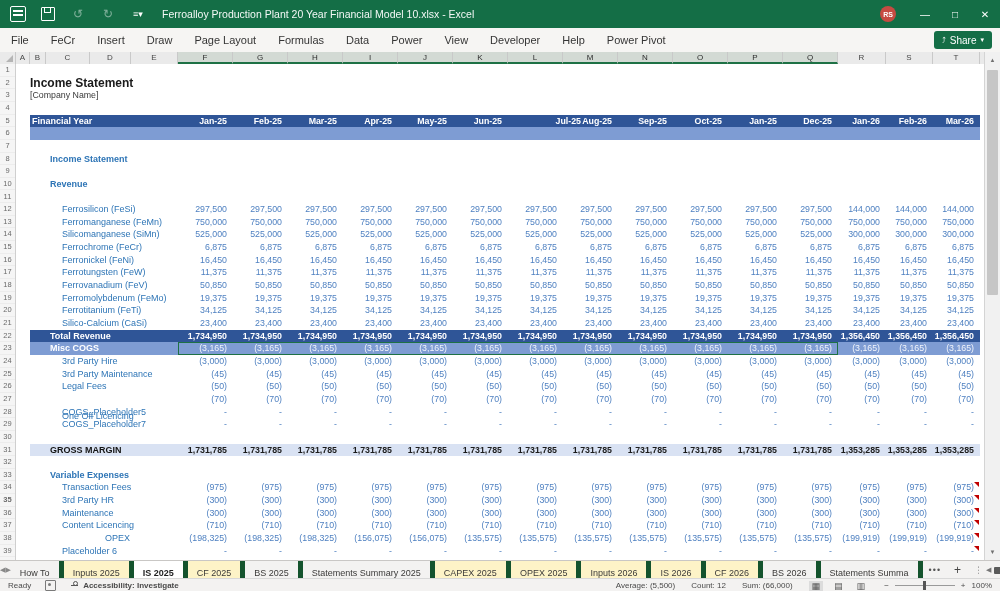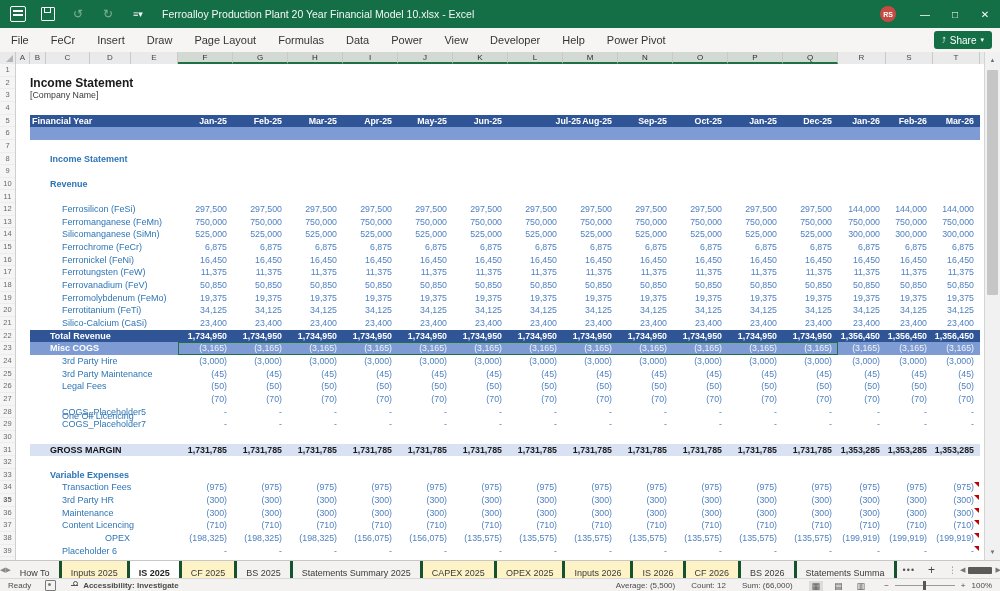--- a/index.html
+++ b/index.html
@@ -73,21 +73,21 @@
 
   
   .vsb{position:absolute;left:984px;top:52px;width:16px;height:508px;background:#F1F1F1;border-left:1px solid #D4D4D4;box-sizing:border-box;}
   .vsb .arr{position:absolute;left:0;width:15px;height:14px;color:#707070;font-size:6px;display:flex;align-items:center;justify-content:center;}
   .vthumb{position:absolute;left:2px;top:18px;width:11px;height:225px;background:#C6C6C6;border-radius:1px;}
 
   
   .tabstrip{position:absolute;left:0;top:560px;width:1000px;height:18px;background:#F3F2F1;
             border-top:1px solid #C9C7C5;display:flex;align-items:stretch;font-size:9px;color:#3b3a39;}
   .tnav{width:16px;display:flex;align-items:center;justify-content:center;color:#888;font-size:7px;}
-  .stab{display:flex;align-items:center;padding:12px 9px;border-right:3px solid #14532d;white-space:nowrap;}
+  .stab{display:flex;align-items:center;padding:12px 9px;border-right:5px solid #14532d;white-space:nowrap;}
   .stab.yellow{background:var(--tabyellow);}
   .stab.active{background:#fff;font-weight:700;color:#1f1f1f;border-bottom:2px solid var(--accent);box-sizing:border-box;}
   .stab.trunc{max-width:92px;overflow:hidden;}
   .tmore{display:flex;align-items:center;padding:0 6px;color:#555;letter-spacing:1px;}
   .tplus{display:flex;align-items:center;padding:0 7px;color:#444;font-size:12px;}
   .hsb{display:flex;align-items:center;gap:3px;padding:0 6px;margin-left:auto;}
   .hsb .harr{color:#777;font-size:7px;}
   .hthumb{width:24px;height:7px;background:#5a5a5a;border-radius:1px;}
 
   

